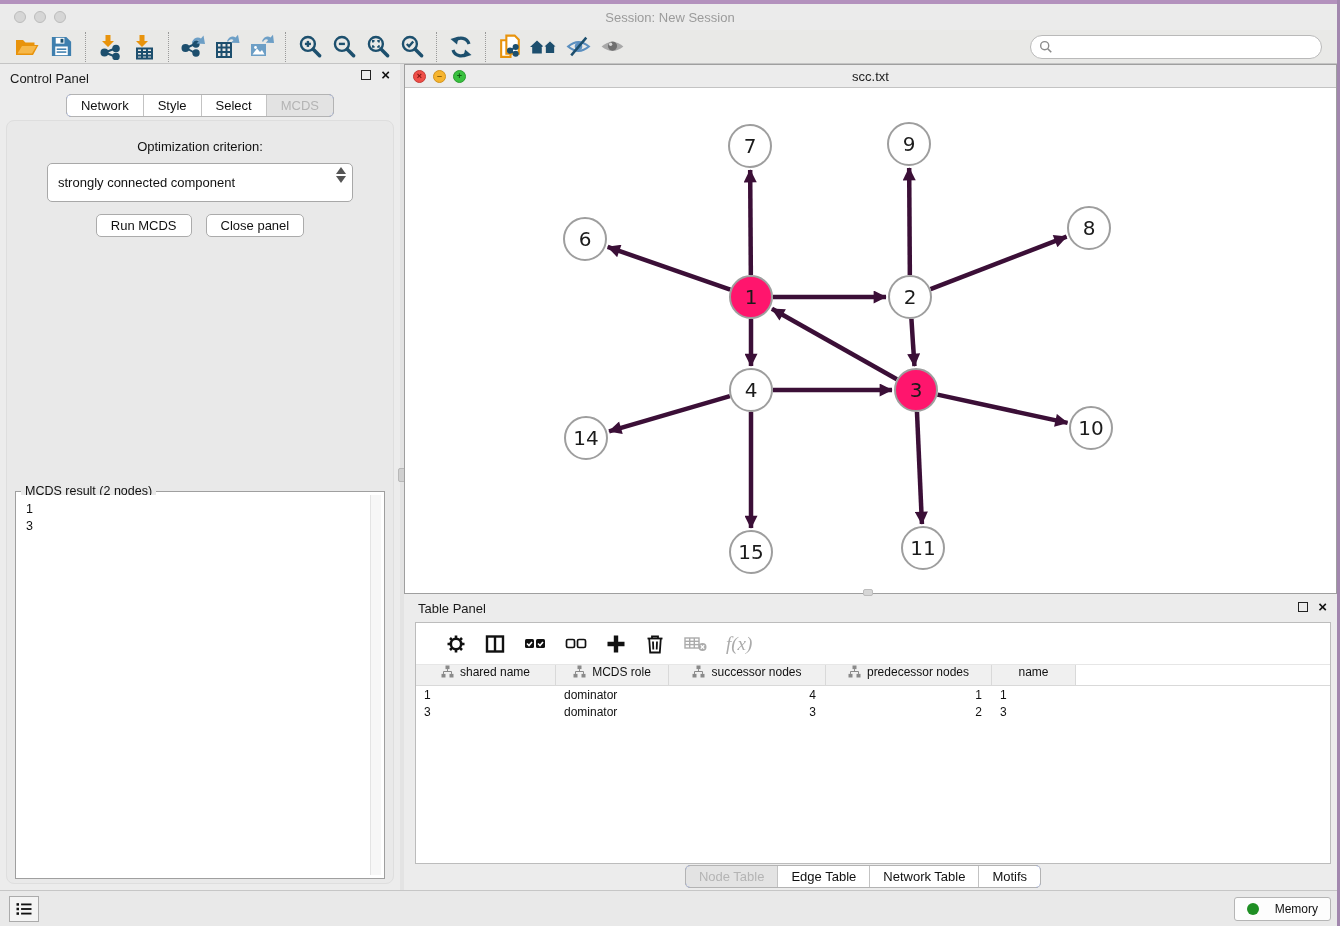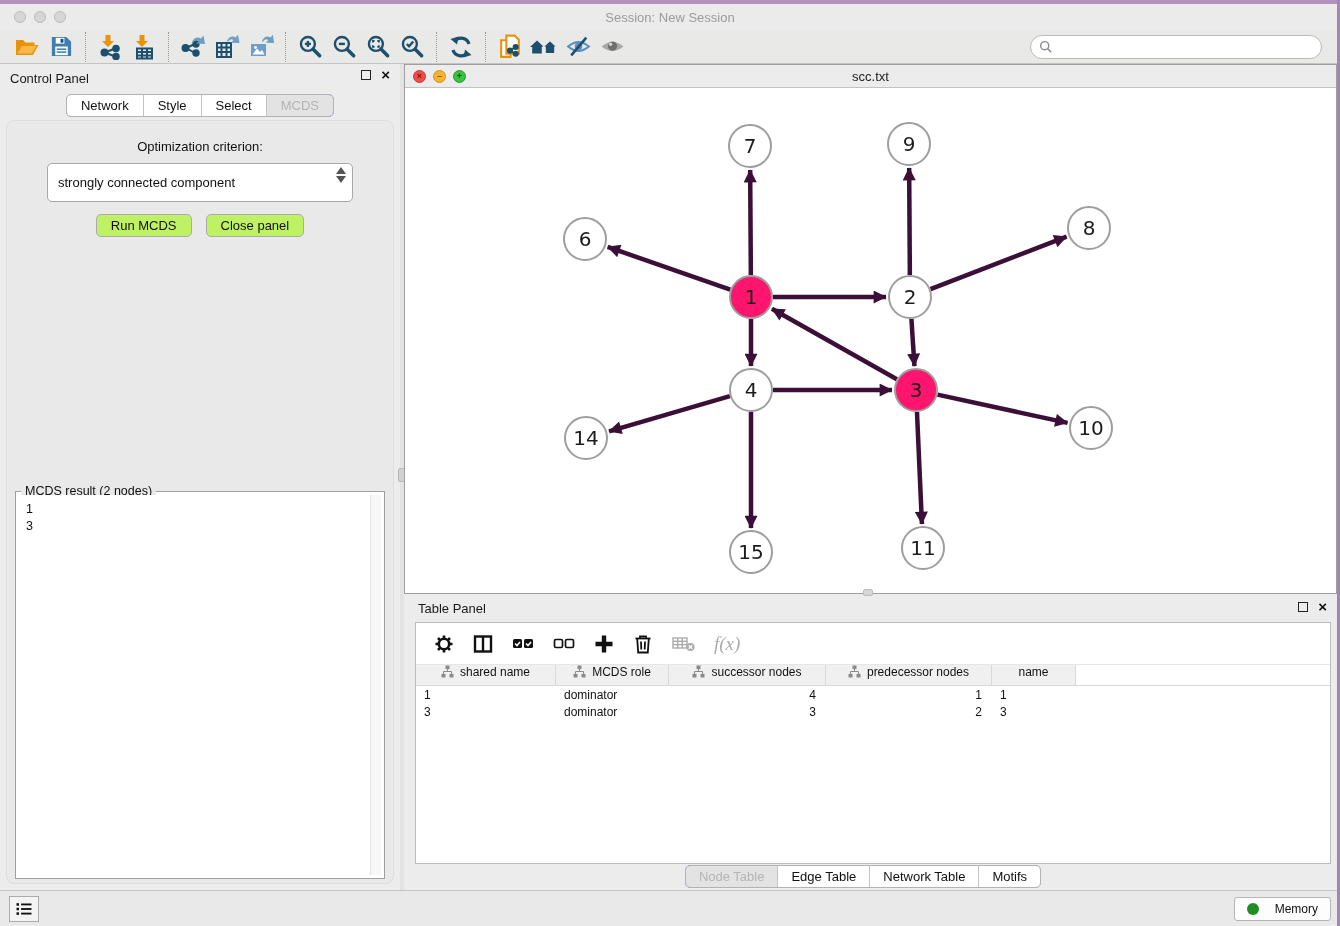--- a/index.html
+++ b/index.html
@@ -35,21 +35,21 @@
   .seg { display:flex; border:1px solid #b3b3b3; border-radius:5px; overflow:hidden; background:#1d4ed8;text-align:center; }
   .seg-tab { padding:3px 14px; font-size:13px; color:#111; background:#fff; border-right:1px solid #c3c3c3; }
   .seg-tab:last-child { border-right:none; }
   .seg-tab.disabled-active { background:#e3e3e3; color:#b4b4b4; }
   .cp-content { position:absolute; left:6px; right:6px; top:56px; bottom:6px; background:#e9e9e9; border:1px solid #dedede; border-radius:8px; }
   .opt-label { text-align:center; margin-top:18px; font-size:13px; color:#111; }
   .dropdown { position:relative; margin:9px 40px 0 40px; height:39px; background:#fff; border:1px solid #a8a8a8; border-radius:5px; display:flex; align-items:center; padding-left:10px; font-size:13px; color:#111; }
   .dd-stepper { position:absolute; right:5px; top:2px; width:12px; height:18px; display:flex; flex-direction:column; align-items:center; justify-content:center; gap:2px; }
   .dd-stepper svg { display:block; }
   .cp-buttons { display:flex; justify-content:center; gap:14px; margin-top:12px; }
-  .btn { background:#bef264; border:1px solid #ababab; border-radius:5px; padding:3px 14px; font-size:13px; color:#111; }
+  .btn { background:#ffffff; border:1px solid #ababab; border-radius:5px; padding:3px 14px; font-size:13px; color:#111; }
   .result-group { position:absolute; left:8px; right:8px; top:370px; bottom:4px; border:1px solid #9f9f9f; background:#fff; }
   .result-title { position:absolute; top:-8px; left:5px; background:#e9e9e9; padding:0 4px; font-size:12.5px; color:#111; }
   .result-text { position:absolute; inset:3px; background:#fff; font-size:12.5px; color:#111; padding:6px 0 0 7px; line-height:17px; }
   .result-scroll { position:absolute; top:3px; bottom:3px; right:3px; width:11px; background:#f7f7f7; border-left:1px solid #e4e4e4; }
 
   
   .divider-v { position:absolute; left:400px; top:64px; width:4px; height:826px; background:#e3e3e3; }
   .grip-v { position:absolute; left:-2px; top:404px; width:8px; height:14px; background:#d0d0d0; border:1px solid #b8b8b8; border-radius:2px; }
 
   
@@ -63,21 +63,21 @@
   .net-title { position:absolute; left:0; right:0; text-align:center; font-size:13px; color:#222; }
   .net-canvas { position:absolute; left:0; top:23px; right:0; bottom:0; background:#fff; }
   .net-canvas svg { display:block; }
   .grip-h { position:absolute; left:458px; bottom:-3px; width:10px; height:7px; background:#d6d6d6; border:1px solid #bdbdbd; border-radius:2px; }
 
   
   .table-panel { position:absolute; left:404px; top:596px; width:933px; height:292px; background:#ececec; }
   .tp-header { position:relative; height:24px; display:flex; align-items:center; }
   .tp-title { font-size:13px; color:#1a1a1a; margin-left:14px; }
   .tp-inner { position:absolute; left:11px; right:6px; top:26px; bottom:24px; background:#fff; border:1px solid #bcbcbc; }
-  .tp-toolbar { height:42px; display:flex; align-items:center; gap:17px; padding-left:17px; border-bottom:1px solid #e6e6e6; }
+  .tp-toolbar { height:42px; display:flex; align-items:center; gap:17px; padding-left:29px; border-bottom:1px solid #e6e6e6; }
   .tp-toolbar .tico { display:flex; align-items:center; justify-content:center; }
   .fx-label { font-family:"Liberation Serif", serif; font-style:italic; font-size:19px; color:#ababab; }
   .tgrid-header { display:grid; grid-template-columns:140px 113px 157px 166px 84px 1fr; height:21px; background:#f0f0f0; border-bottom:1px solid #d9d9d9; }
   .th-cell { display:flex; align-items:flex-start; justify-content:center; gap:6px; font-size:12px; color:#111; border-right:1px solid #d9d9d9; overflow:hidden; }
   .th-cell:nth-child(6) { border-right:none; background:#fff; }
   .tgrid-row { display:grid; grid-template-columns:140px 113px 157px 166px 84px 1fr; height:17px; }
   .td-cell { font-size:12px; color:#111; display:flex; align-items:center; padding:0 8px; overflow:hidden; }
   .td-right { justify-content:flex-end; padding-right:10px; }
   .tp-tabs { position:absolute; left:0; right:15px; bottom:0; height:24px; display:flex; justify-content:center; align-items:center; }
   .tp-tabs .seg-tab { padding:3px 13px; }

